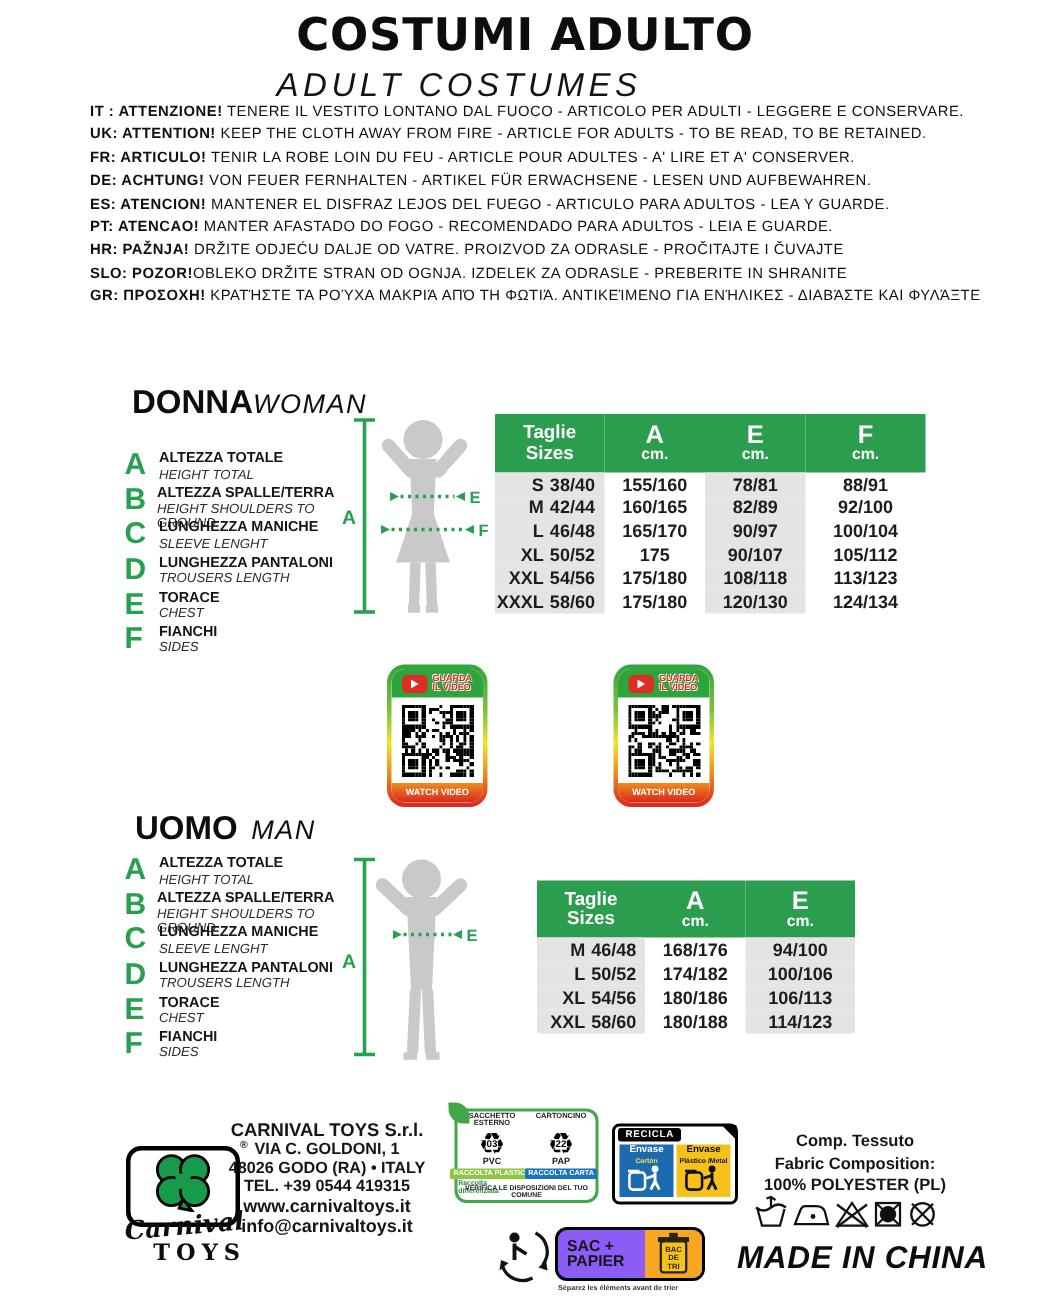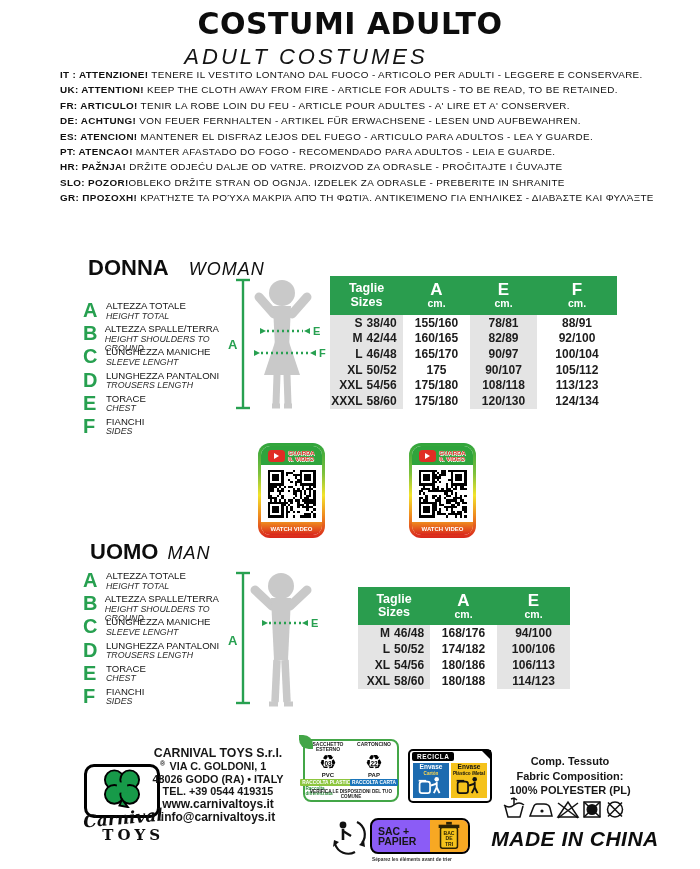--- a/index.html
+++ b/index.html
@@ -14,28 +14,28 @@
             font-size:22px;letter-spacing:3px;font-weight:500;color:#141414;}
 
   
   .warnings{top:69px;left:60px;width:600px;}
   .warnings p{margin:0;height:15.4px;font-size:9.9px;letter-spacing:0.35px;
               white-space:nowrap;color:#101010;}
   .warnings b{font-weight:800;}
 
   
   .sec-h{font-weight:800;font-size:22px;color:#0d0d0d;}
-  .sec-h .en{font-weight:400;font-style:italic;font-size:18px;letter-spacing:1px;margin-left:20px;}
+  .sec-h .en{font-weight:400;font-style:italic;font-size:18px;letter-spacing:1px;margin-left:0;}
 
   
   .mlist{width:160px;}
   .mitem{display:flex;height:23.2px;}
   .mletter{width:23px;font-size:20px;line-height:19px;font-weight:800;color:#27a050;}
   .mtxt{display:flex;flex-direction:column;}
-  .mit{font-size:9.6px;font-weight:400;line-height:10.5px;color:#141414;}
+  .mit{font-size:9.6px;font-weight:700;line-height:10.5px;color:#141414;}
   .men{font-size:8.8px;font-style:italic;line-height:9px;color:#2b2b2b;}
 
   
   .sizetable{display:grid;}
   .donna-table{left:330px;top:276px;width:287px;
     grid-template-columns:73px 67px 67px 80px;grid-template-rows:39px repeat(6,15.6px);}
   .uomo-table{left:358px;top:587px;width:212px;
     grid-template-columns:72px 67px 73px;grid-template-rows:38px repeat(4,16px);}
   .th{background:#2a9d4e;color:#fff;display:flex;flex-direction:column;
       align-items:center;justify-content:center;}

